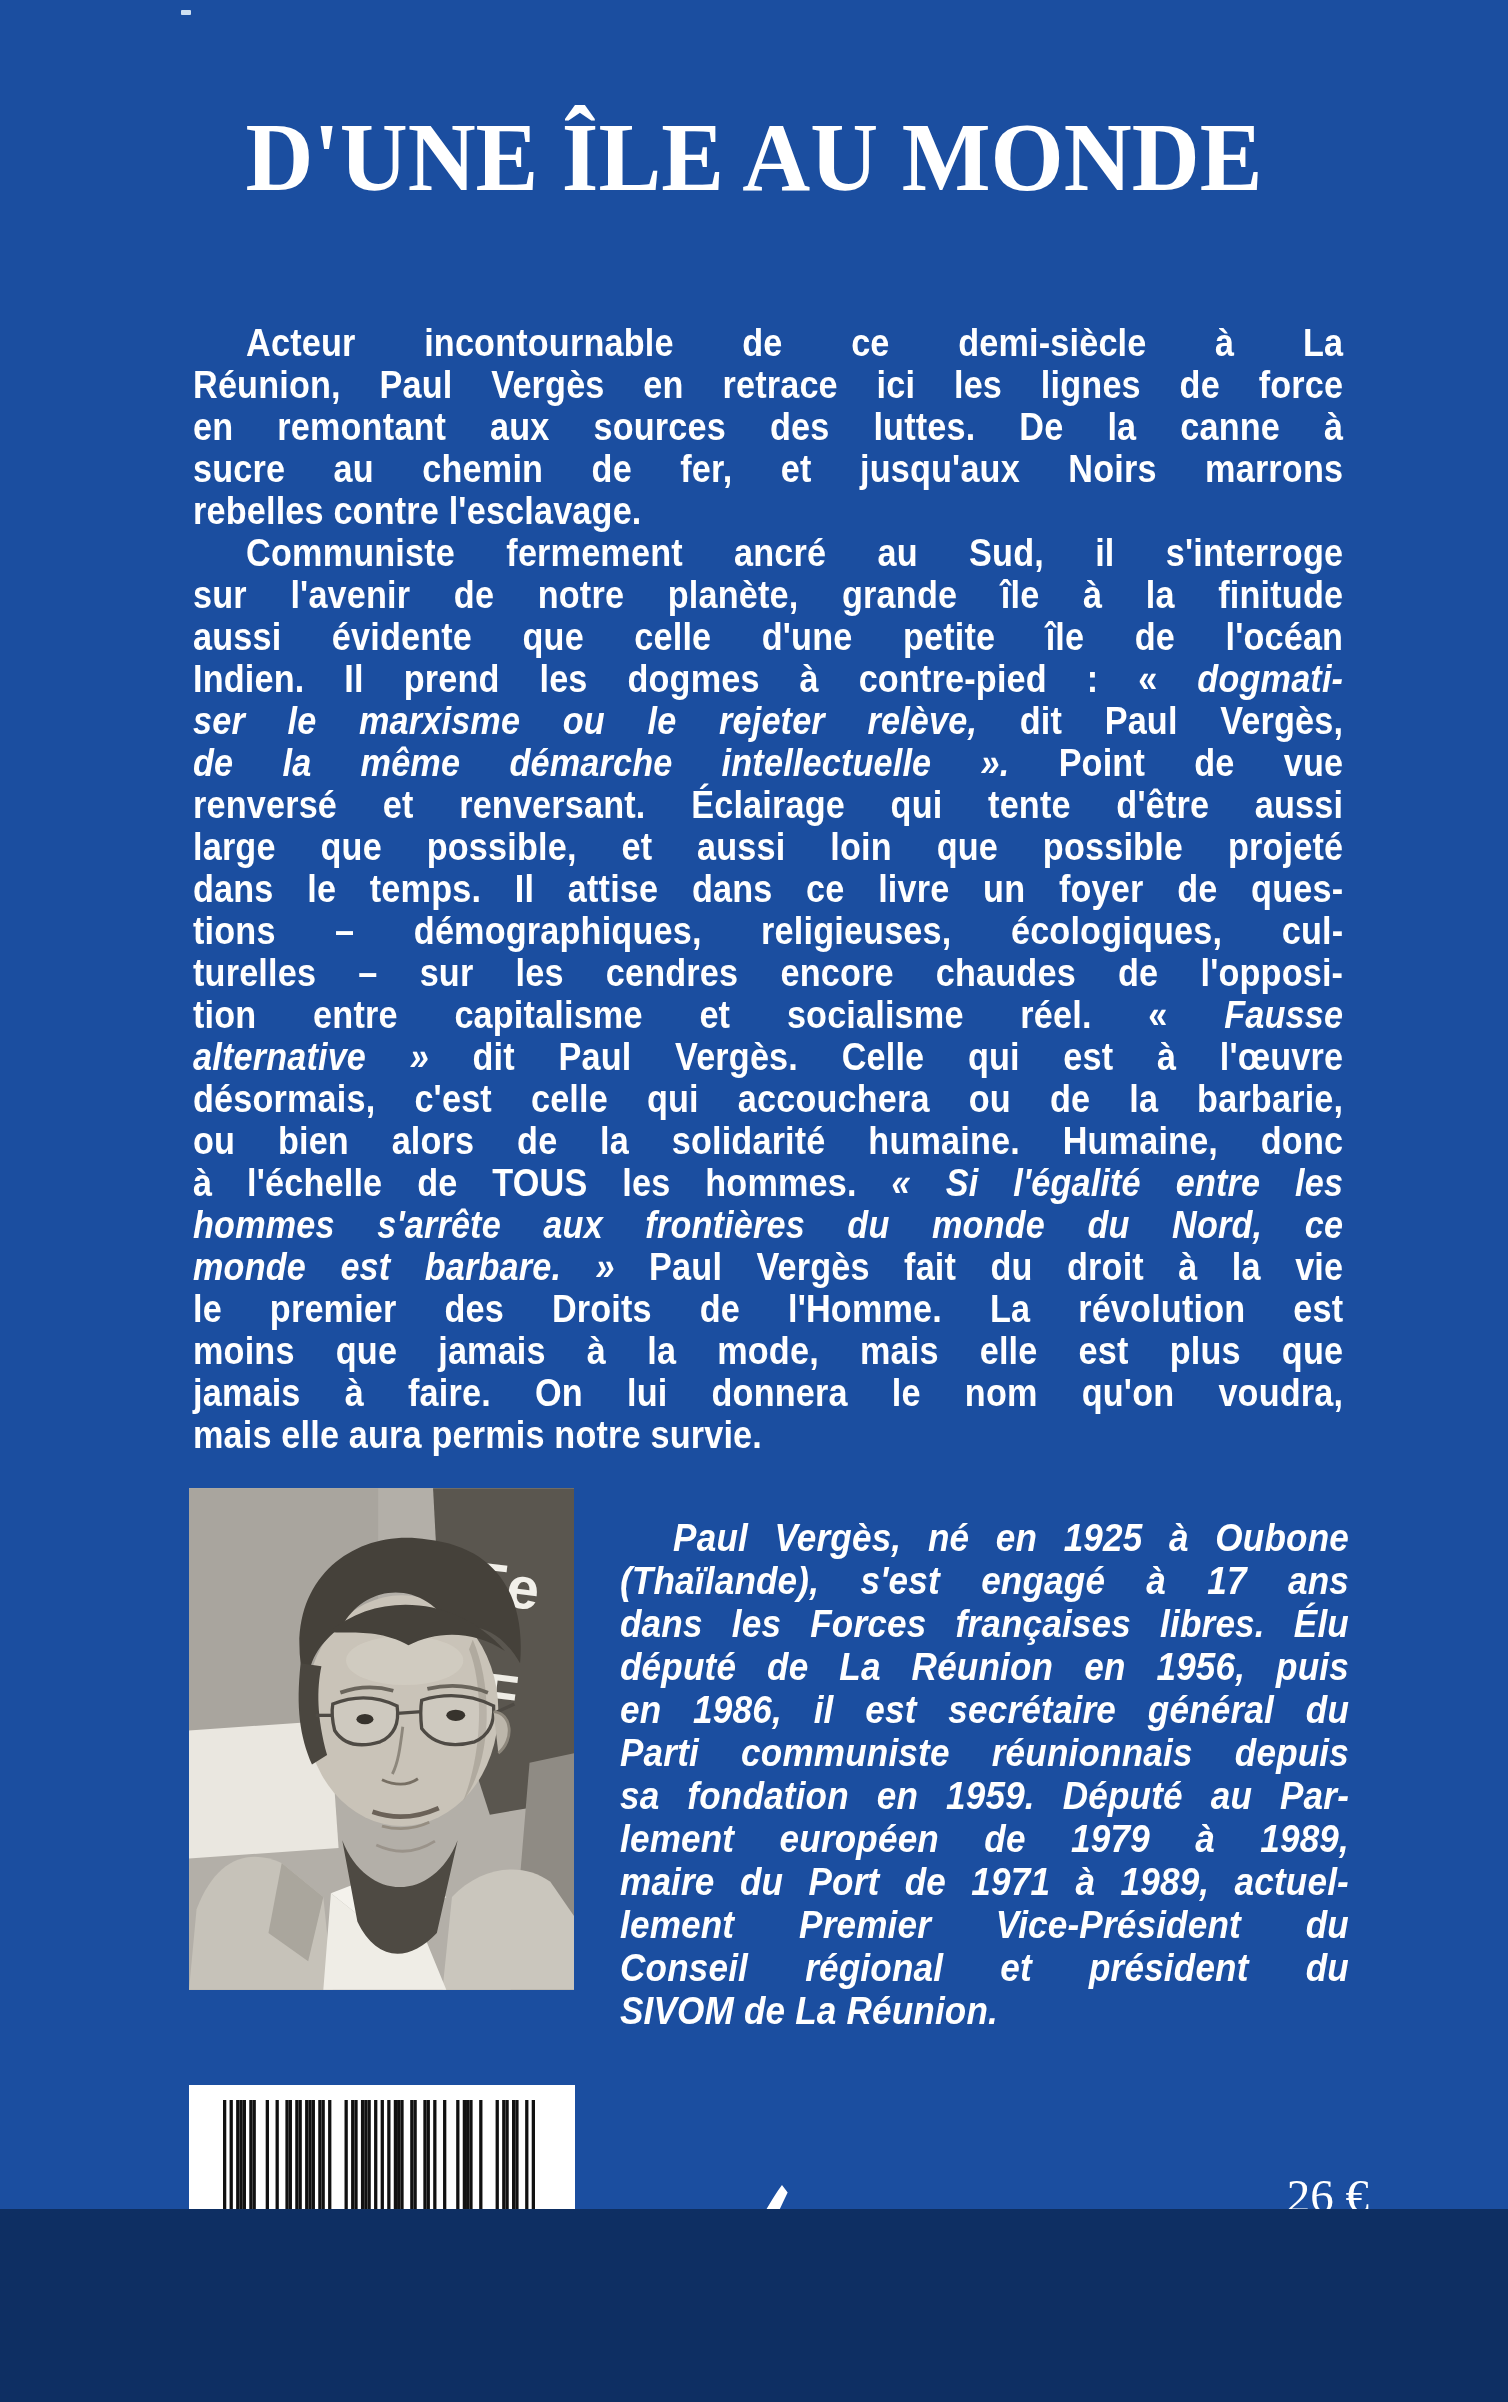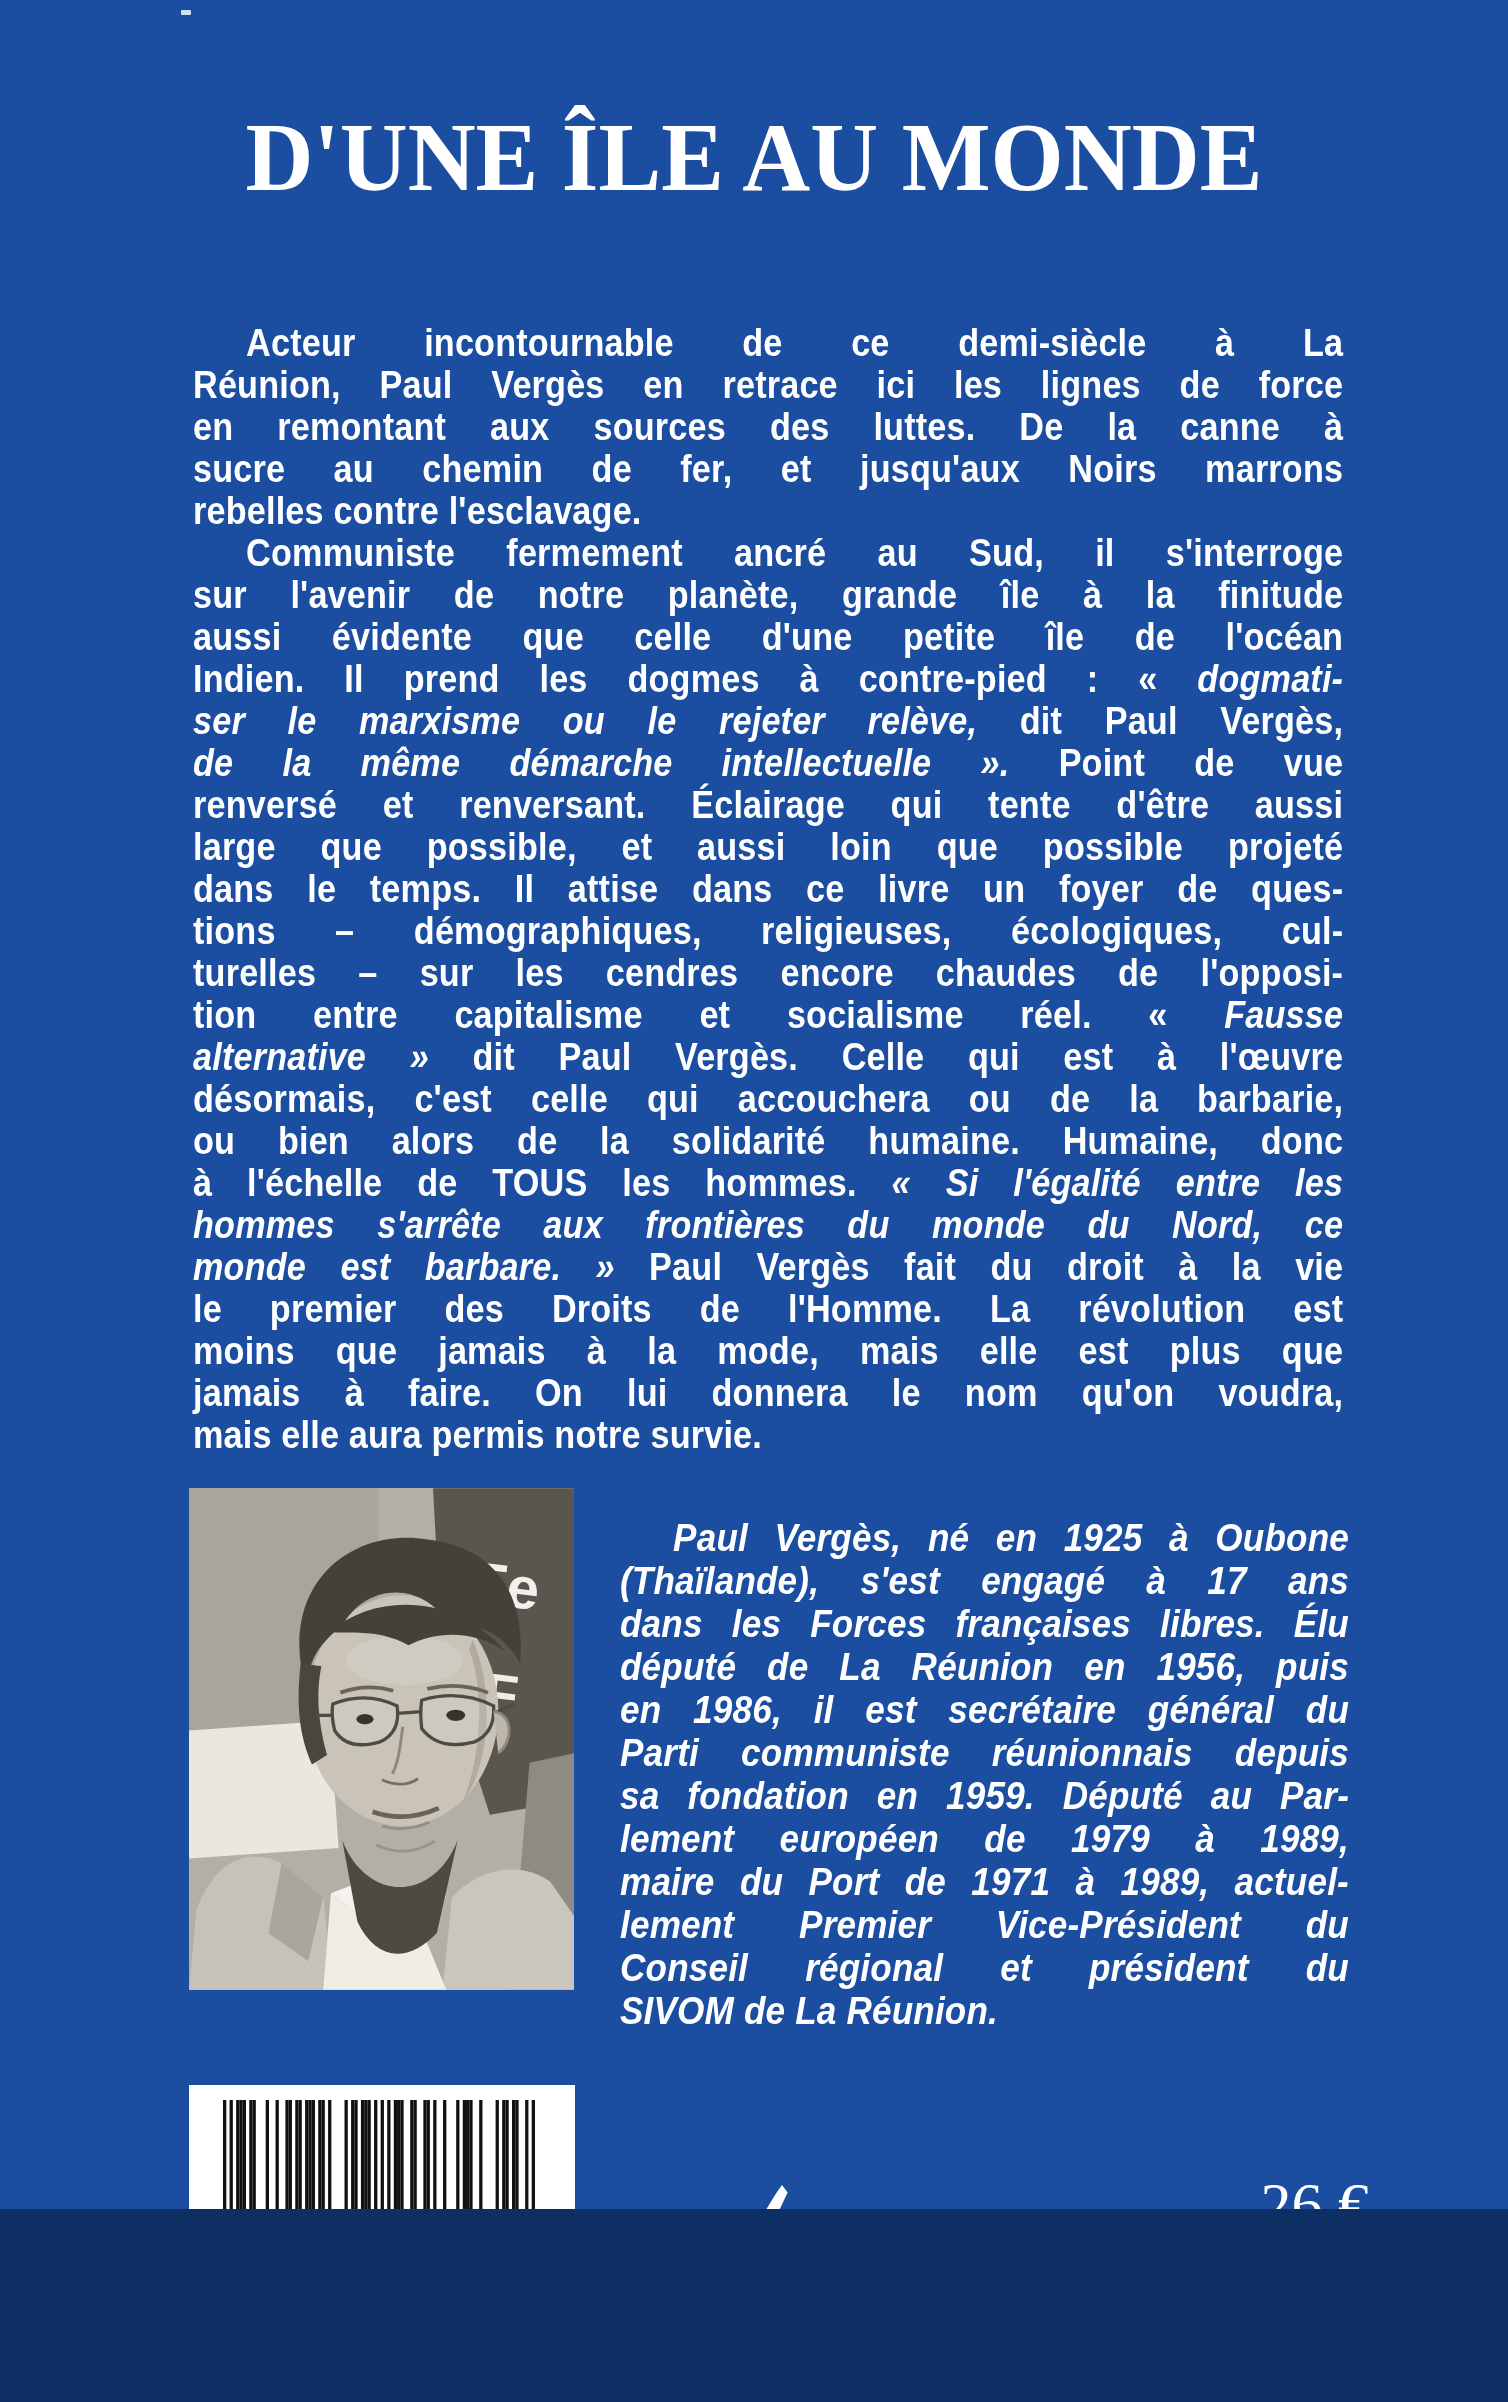--- a/index.html
+++ b/index.html
@@ -44,21 +44,21 @@
   .bc-d3{left:210px;text-align:right;}
   
   .publisher{position:absolute;left:602px;top:2194px;width:360px;height:142px;}
   .publisher .word{position:absolute;left:0;bottom:17px;white-space:nowrap;font-family:"Liberation Serif",serif;color:#fff;}
   .publisher .p1{font-size:61px;}
   .publisher .p2{font-size:98px;letter-spacing:-1.9px;}
   .publisher .p3{font-size:61px;letter-spacing:1.9px;}
   .publisher .quills{position:absolute;left:87px;top:-11.4px;}
   .price{
     position:absolute;left:1189px;top:2169px;width:180px;text-align:right;
-    font-family:"Liberation Serif",serif;font-size:62px;color:#fff;
+    font-family:"Liberation Serif",serif;font-size:47px;color:#fff;
   }
   .isbn{
     position:absolute;left:1018px;top:2258px;white-space:nowrap;
     transform:scaleX(.88);transform-origin:0 0;
     font-size:38px;font-weight:bold;letter-spacing:-0.5px;color:#fff;
   }
 </style>
 </head>
 <body>
 

